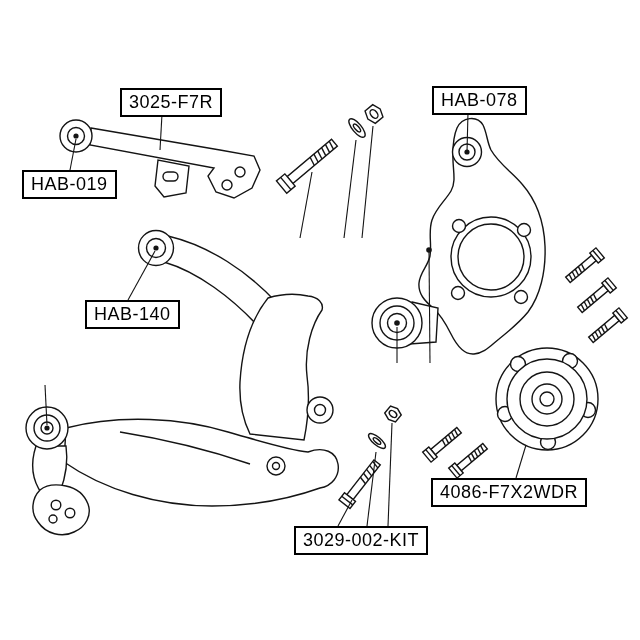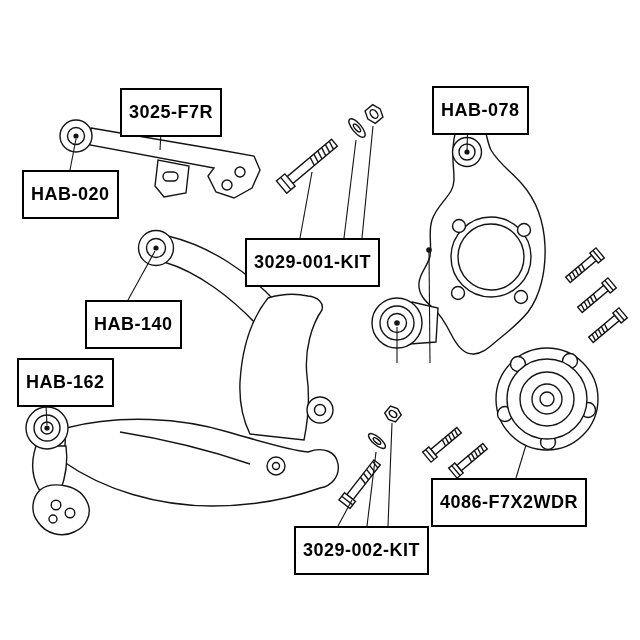--- a/index.html
+++ b/index.html
@@ -6,24 +6,24 @@
   .canvas{
     position:relative;width:640px;height:640px;background:#fff;overflow:hidden;
     font-family:"Liberation Sans", sans-serif;
   }
   .canvas svg{position:absolute;left:0;top:0;}
   .part-label{
     position:absolute;
     background:#fff;
     border:2px solid #000;
     color:#000;
-    font-weight:bold;
+    font-weight:normal;
     font-size:18px;
     line-height:1.15;
-    padding:12px 7px;
+    padding:2px 7px;
     white-space:nowrap;
     letter-spacing:0.5px;
   }
   .ln{fill:none;stroke:#141414;stroke-width:1.4;}
   .fw{fill:#ffffff;stroke:#141414;stroke-width:1.4;}
   .dot{fill:#141414;stroke:none;}
   .leader line{stroke:#141414;stroke-width:1.1;}
 </style>
 </head>
 <body>
@@ -178,21 +178,19 @@
       <line x1="397" y1="363" x2="397" y2="327"></line>
       <line x1="430" y1="363" x2="429" y2="252"></line>
       <line x1="516" y1="478" x2="526" y2="445"></line>
       <line x1="338" y1="526" x2="352" y2="500"></line>
       <line x1="367" y1="526" x2="376" y2="452"></line>
       <line x1="388" y1="526" x2="392" y2="423"></line>
     </g>
   </svg>
 
   <div class="part-label" style="left:120px;top:88px">3025-F7R</div>
-  <div class="part-label" style="left:22px;top:170px">HAB-020</div>
+  <div class="part-label" style="left:22px;top:170px">HAB-019</div>
   <div class="part-label" style="left:432px;top:86px">HAB-078</div>
-  <div class="part-label" style="left:245px;top:238px">3029-001-KIT</div>
   <div class="part-label" style="left:85px;top:300px">HAB-140</div>
-  <div class="part-label" style="left:17px;top:358px">HAB-162</div>
   <div class="part-label" style="left:431px;top:478px">4086-F7X2WDR</div>
   <div class="part-label" style="left:294px;top:526px">3029-002-KIT</div>
 
 </div>
 
 </body></html>

